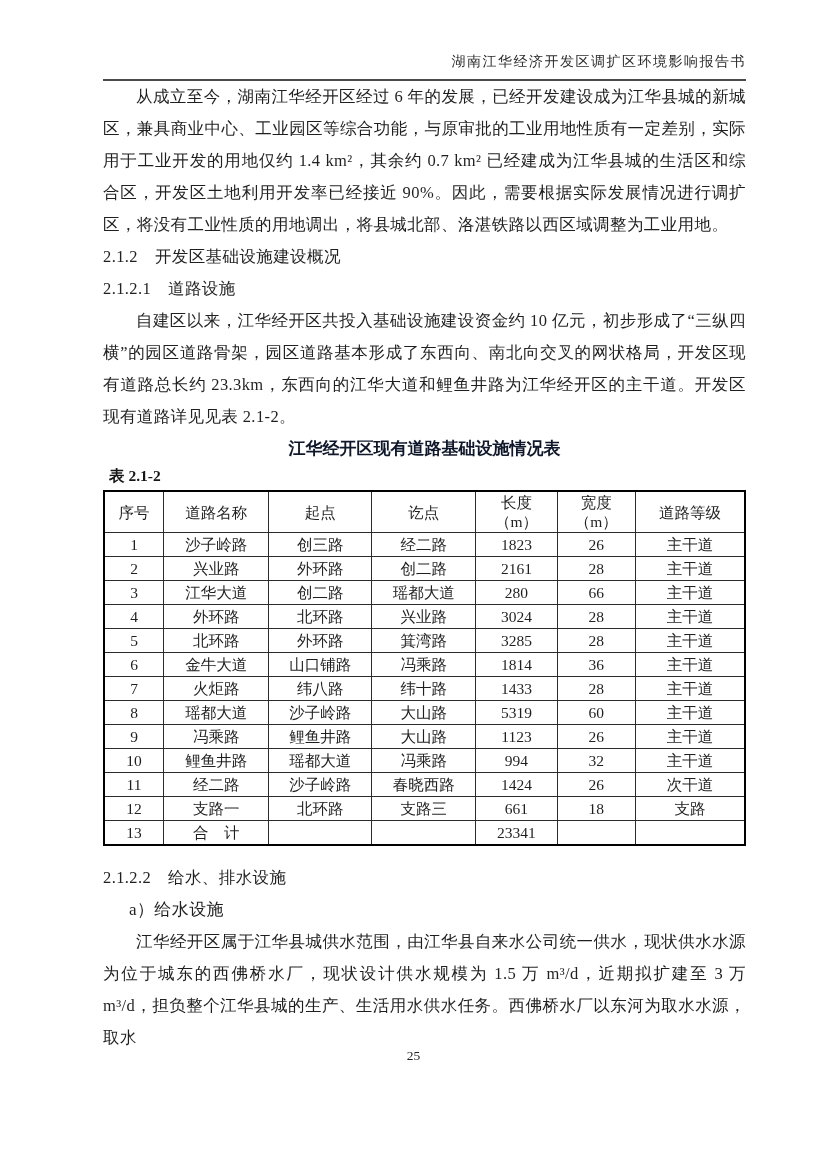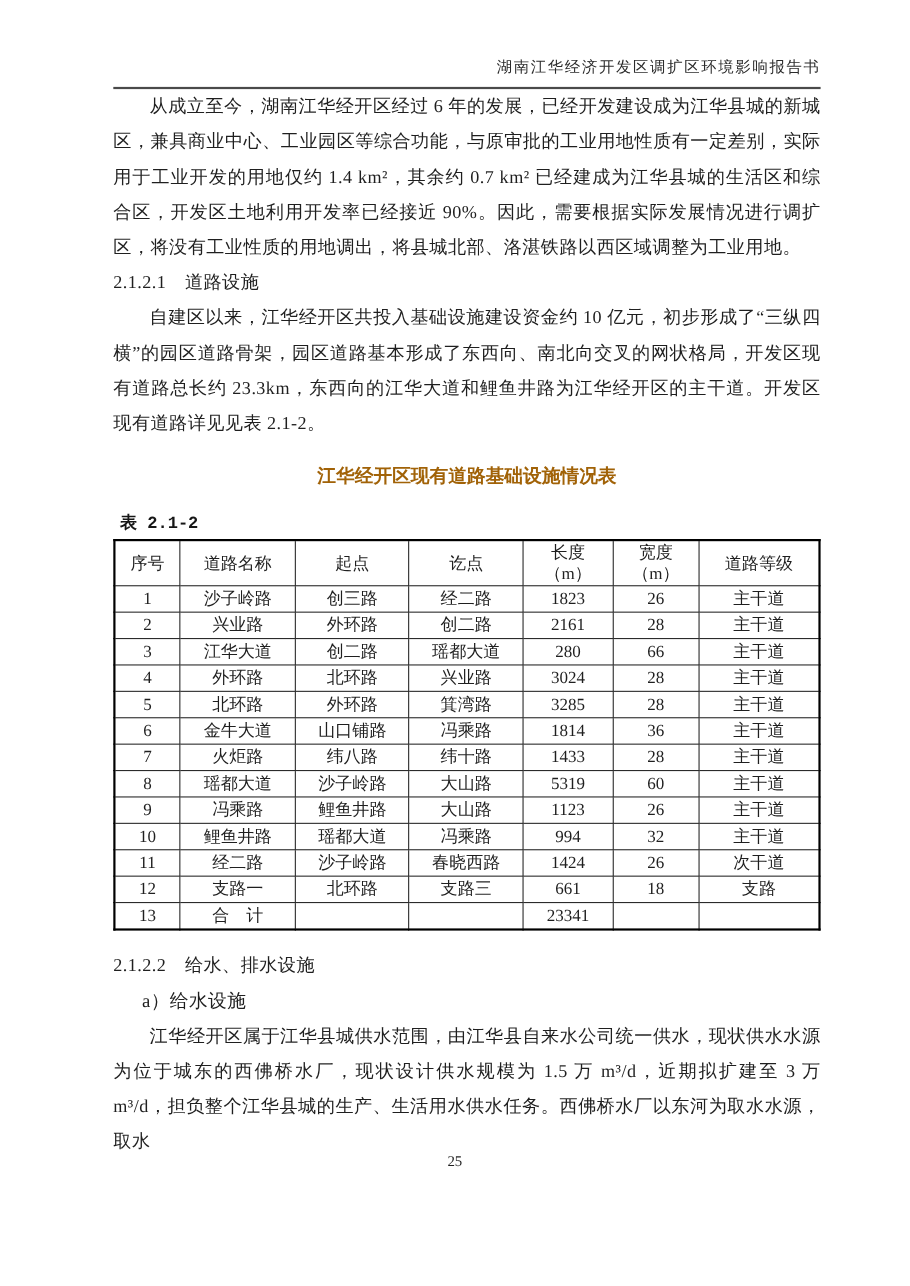--- a/index.html
+++ b/index.html
@@ -41,31 +41,31 @@
     letter-spacing: 0.4px;
   }
   .sub-heading {
     margin: 0 0 0 26px;
     font-size: 17px;
     font-weight: normal;
     line-height: 32px;
     letter-spacing: 0.4px;
   }
   .table-title {
-    margin: 16px;
+    margin: 0;
     font-family: "Liberation Sans", "DejaVu Sans", sans-serif;
     font-weight: bold;
     font-size: 17px;
     line-height: 32px;
     text-align: center;
-    color: #a16207;
+    color: #0f172a;
   }
   .table-caption {
     margin: 0 0 3px 6px;
-    font-family: Liberation Mono, monospace;
+    font-family: Liberation Serif, serif;
     font-weight: bold;
     font-size: 15.5px;
     line-height: 22px;
     color: #161616;
   }
   table.roads {
     width: 100%;
     border-collapse: collapse;
     table-layout: fixed;
     border: 2px solid #000000;
@@ -101,20 +101,21 @@
 </style>
 </head>
 <body>
 
 <div class="page">
 
   <div class="doc-header">湖南江华经济开发区调扩区环境影响报告书</div>
 
   <p class="para para-first">从成立至今，湖南江华经开区经过 6 年的发展，已经开发建设成为江华县城的新城区，兼具商业中心、工业园区等综合功能，与原审批的工业用地性质有一定差别，实际用于工业开发的用地仅约 1.4 km²，其余约 0.7 km² 已经建成为江华县城的生活区和综合区，开发区土地利用开发率已经接近 90%。因此，需要根据实际发展情况进行调扩区，将没有工业性质的用地调出，将县城北部、洛湛铁路以西区域调整为工业用地。</p>
 
+  <h3 class="heading">2.1.2　开发区基础设施建设概况</h3>
   <h4 class="heading">2.1.2.1　道路设施</h4>
 
   <p class="para">自建区以来，江华经开区共投入基础设施建设资金约 10 亿元，初步形成了“三纵四横”的园区道路骨架，园区道路基本形成了东西向、南北向交叉的网状格局，开发区现有道路总长约 23.3km，东西向的江华大道和鲤鱼井路为江华经开区的主干道。开发区现有道路详见见表 2.1-2。</p>
 
   <div class="table-title">江华经开区现有道路基础设施情况表</div>
   <div class="table-caption">表 2.1-2</div>
 
   <table class="roads">
     <colgroup>
       <col style="width:9.3%">

